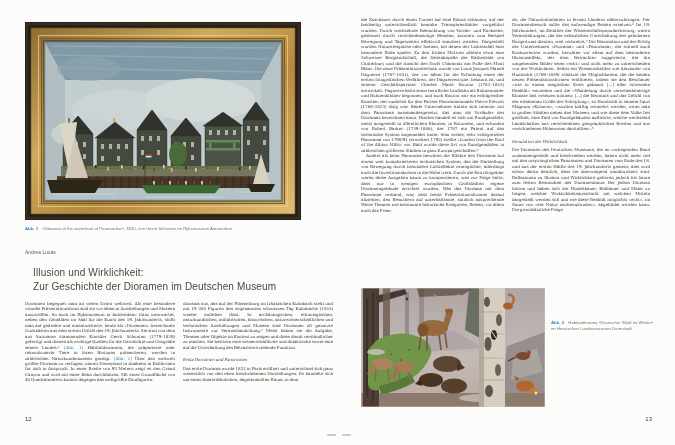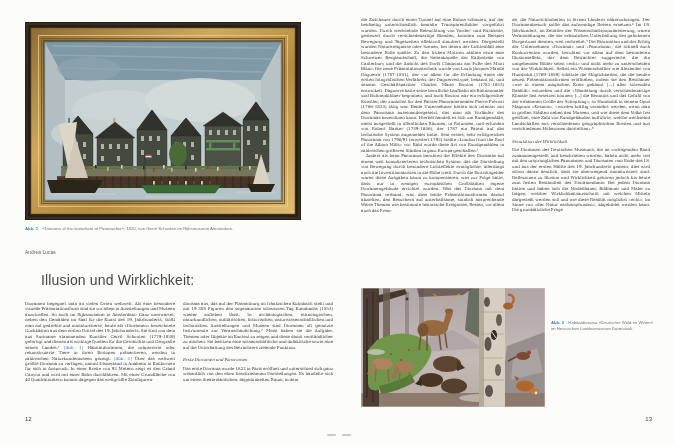--- a/index.html
+++ b/index.html
@@ -7,22 +7,22 @@
        font-family:"DejaVu Serif",serif;-webkit-text-size-adjust:none;}
   .abs{position:absolute;}
   
   .artwork{left:25px;top:22px;width:276px;height:198px;}
   .figcap{font-family:"Liberation Sans",sans-serif;font-size:4.3px;line-height:6px;color:#767470;}
   .fig1cap{left:25px;top:226px;width:300px;}
   .ref, .refLabel{color:#3f7dc0;}
   .refLabel{margin-right:3px;font-weight:bold;font-family:"Liberation Sans",sans-serif;}
   .author{left:25px;top:250px;width:200px;font-family:"Liberation Sans",sans-serif;
           font-size:4.8px;color:#5b5954;letter-spacing:.1px;}
-  .title{left:25px;top:258px;width:320px;margin:16px;font-family:"Liberation Sans",sans-serif;
-         font-weight:400;font-size:14px;line-height:13.5px;color:#494743;letter-spacing:.15px;}
+  .title{left:25px;top:258px;width:320px;margin:8px;font-family:"Liberation Sans",sans-serif;
+         font-weight:400;font-size:10px;line-height:13.5px;color:#494743;letter-spacing:.15px;}
   .cols{display:flex;}
   .leftcols{left:25px;top:301px;width:308px;height:101px;gap:8px;}
   .col{overflow:hidden;}
   .bodytxt{font-size:4.1px;line-height:5.45px;text-align:justify;color:#3e3c39;
            letter-spacing:-.05px;word-spacing:-.3px;}
   .bodytxt p{margin:0;}
   .lcol{width:150px;height:101px;}
   .subhead{font-style:italic;margin:7px 0 3.5px 0 !important;}
   .indent{text-indent:5px;}
   .pagenum{font-family:"Liberation Sans",sans-serif;font-size:6px;color:#434140;}
@@ -184,20 +184,21 @@
 
 <div class="abs figcap fig1cap">
   <span class="refLabel">Abb. 1</span>
   <span>«Diorama of the waterfront of Paramaribo», 1820, von Gerrit Schouten im Rijksmuseum Amsterdam.</span>
 </div>
 
 <div class="abs author">Andrea Lucas</div>
 
 <h1 class="abs title">
   <span>Illusion und Wirklichkeit:</span><br>
+  <span>Zur Geschichte der Dioramen im Deutschen Museum</span>
 </h1>
 
 <div class="abs cols leftcols">
   <div class="col lcol bodytxt">
     <p>Dioramen begegnet man an vielen Orten weltweit. Als eine besondere visuelle Präsentationsform sind sie vor allem in Ausstellungen und Museen anzutreffen. So auch im Rijksmuseum in Amsterdam: Ganz unerwartet, neben den Gemälden im Saal für die Kunst des 19. Jahrhunderts, stößt man auf gedrehte und miniaturisierte, heute als «Dioramen» bezeichnete Guckkästen aus dem ersten Drittel des 19. Jahrhunderts. Sie sind von dem aus Suriname stammenden Künstler Gerrit Schouten (1779–1839) gefertigt und dienen als wichtige Quellen für die Geschichte und Geografie seines Landes.¹ <span class="ref">[Abb. 1]</span> Habitatdioramen, die präparierte oder rekonstruierte Tiere in ihren Biotopen präsentieren, werden in zahlreichen Naturkundemuseen gezeigt. <span class="ref">[Abb. 2]</span> Über das weltweit größte Diorama zu verfügen, nimmt Disneyland in Anaheim in Kalifornien für sich in Anspruch. In einer Breite von 93 Metern zeigt es den Grand Canyon und wird mit einer Bahn durchfahren. Mit einer Grundfläche von 40 Quadratmetern kommt dagegen das weltgrößte Zinnfiguren-</p>
   </div>
   <div class="col lcol bodytxt">
     <p>diorama aus, das auf der Plassenburg im fränkischen Kulmbach steht und mit 19 385 Figuren den sogenannten schwarzen Tag Kulmbachs (1553) wieder aufleben lässt. In archäologischen, ethnologischen, naturkundlichen, militärischen, historischen, naturwissenschaftlichen und technischen Ausstellungen und Museen sind Dioramen oft genutzte Instrumente zur Veranschaulichung.² Meist haben sie die Aufgabe, Themen oder Objekte im Kontext zu zeigen und diese damit verständlicher zu machen. Sie besitzen eine wissenschaftliche und didaktische sowie eine auf die Unterhaltung des Betrachters zielende Funktion.</p>
     <p class="subhead">Erste Dioramen und Panoramen</p>
     <p>Das erste Diorama wurde 1822 in Paris eröffnet und unterschied sich ganz wesentlich von den eben beschriebenen Darstellungen. Es handelte sich um einen theaterähnlichen, abgedunkelten Raum, in dem</p>

